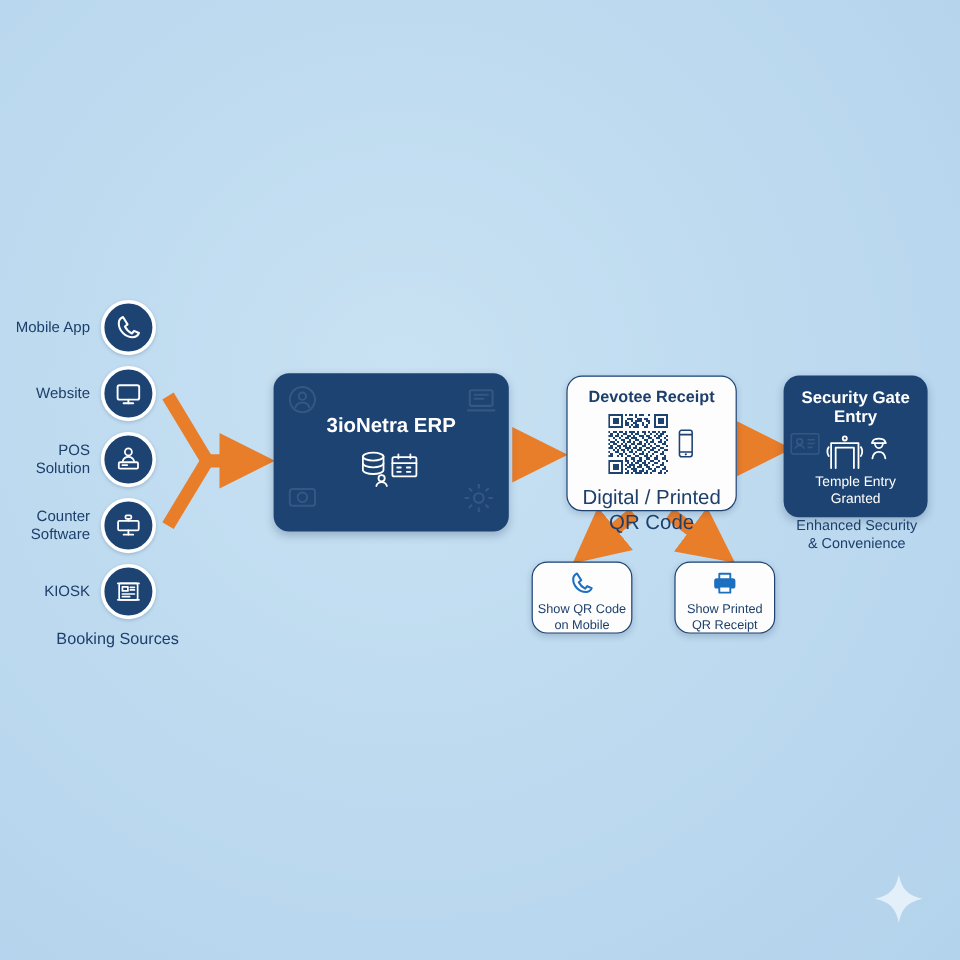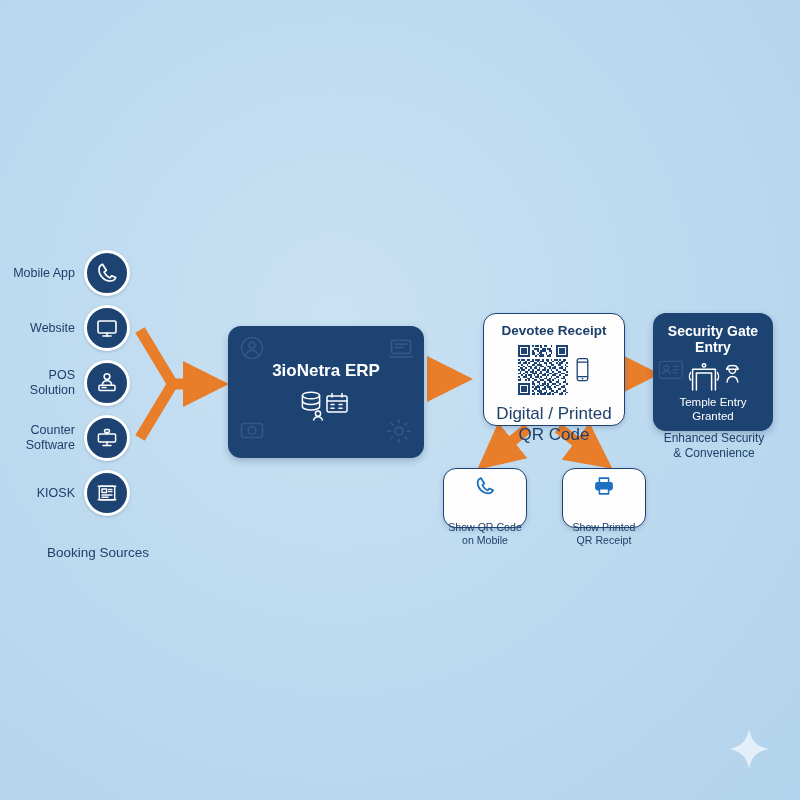--- a/index.html
+++ b/index.html
@@ -48,21 +48,20 @@
     display: flex; align-items: center; justify-content: center;
   }
   .circle-icon svg { display: block; }
 
   .col-caption {
     position: absolute;
     left: 0; width: 196px;
     text-align: center;
     color: #1d3f6b;
     font-size: 13.5px;
-    margin-top: 20px;
   }
 
   
   .box {
     position: absolute;
     border-radius: 13px;
     display: flex;
     flex-direction: column;
     align-items: center;
     justify-content: center;
@@ -89,33 +88,32 @@
     line-height: 1.25;
     white-space: pre-line;
   }
   .ghost-ico {
     position: absolute;
     opacity: .13;
     pointer-events: none;
   }
 
   #erp-box {
-    left: 228px; top: 326px;
+    left: 228px; top: 311px;
     width: 196px; height: 132px;
   }
   #erp-box .box-title { font-size: 17px; margin-top: 2px; }
   #erp-box .box-sub { font-size: 14.5px; margin-top: 11px; }
   #erp-glyphs { margin-top: 9px; }
 
   #receipt-box {
     left: 472px; top: 313px;
     width: 142px; height: 113px;
     justify-content: flex-start;
     padding-top: 9px;
-    margin-left: 11px;
   }
   #receipt-box .box-title { font-size: 13.5px; }
   #receipt-box .box-sub { font-size: 17px; margin-top: 4px; }
   #qr-wrap { display: flex; align-items: center; gap: 7px; margin-top: 6px; }
 
   #gate-box {
     left: 653px; top: 313px;
     width: 120px; height: 118px;
     justify-content: flex-start;
     padding-top: 10px;
@@ -133,21 +131,21 @@
     font-size: 12px;
     line-height: 1.22;
     white-space: pre-line;
   }
 
   .leaf-box {
     width: 84px; height: 60px;
     justify-content: flex-start;
     padding-top: 6px;
   }
-  .leaf-box .box-sub { font-size: 10.6px; margin-top: 20px; }
+  .leaf-box .box-sub { font-size: 10.6px; margin-top: 0; }
   #mobile-box { left: 443px; top: 468px; }
   #print-box  { left: 562px; top: 468px; }
 
   #sparkle {
     position: absolute;
     right: 30px; bottom: 30px;
     width: 42px; height: 42px;
     pointer-events: none;
   }
 </style>

